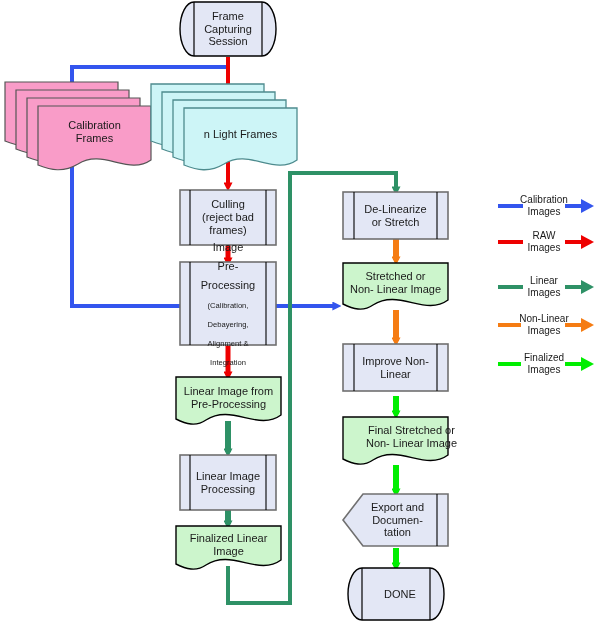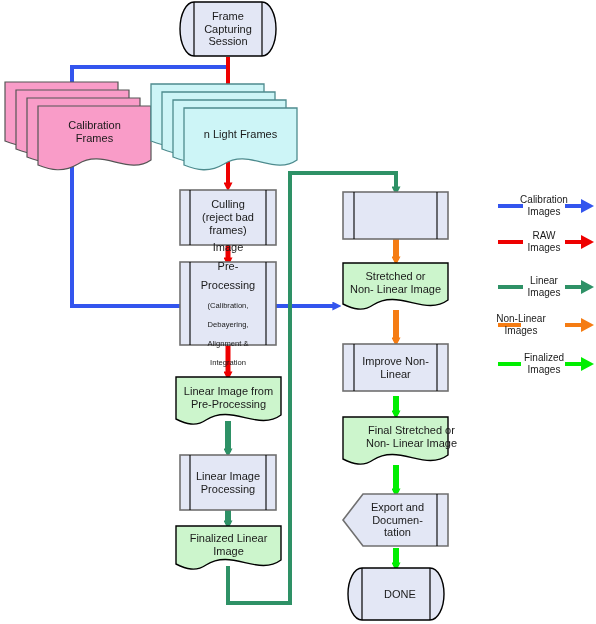--- a/index.html
+++ b/index.html
@@ -228,20 +228,26 @@
     </span>
   </div>
 
   <div class="node t12" style="left:176px;top:528px;width:105px;height:34px;">
     <span class="lbl">
       <span>Finalized Linear</span><br>
       <span>Image</span>
     </span>
   </div>
 
+  <div class="node t12" style="left:354px;top:192px;width:83px;height:47px;">
+    <span class="lbl">
+      <span>De-Linearize</span><br>
+      <span>or Stretch</span>
+    </span>
+  </div>
 
   <div class="node t12" style="left:343px;top:265px;width:105px;height:36px;">
     <span class="lbl">
       <span>Stretched or</span><br>
       <span>Non- Linear Image</span>
     </span>
   </div>
 
   <div class="node t12" style="left:354px;top:344px;width:83px;height:47px;">
     <span class="lbl">
@@ -274,21 +280,21 @@
     <span>Images</span>
   </div>
   <div class="legend-label" style="left:513px;top:230px;width:62px;">
     <span>RAW</span><br>
     <span>Images</span>
   </div>
   <div class="legend-label" style="left:513px;top:275px;width:62px;">
     <span>Linear</span><br>
     <span>Images</span>
   </div>
-  <div class="legend-label" style="left:485px;top:313px;width:72px;text-align:center;">
+  <div class="legend-label" style="left:508px;top:313px;width:72px;text-align:center;">
     <span>Non-Linear</span><br>
     <span>Images</span>
   </div>
   <div class="legend-label" style="left:510px;top:352px;width:68px;">
     <span>Finalized</span><br>
     <span>Images</span>
   </div>
 
 </div>
 

